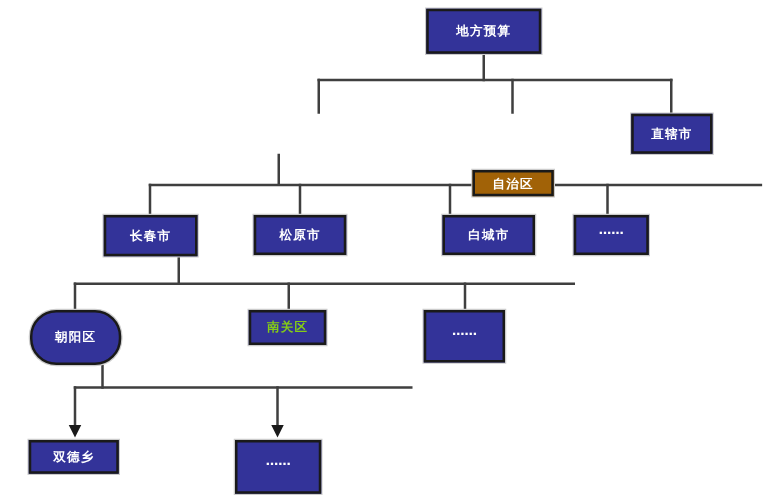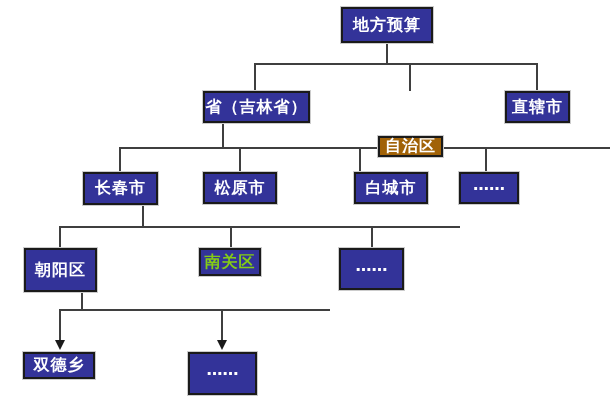--- a/index.html
+++ b/index.html
@@ -13,21 +13,21 @@
   .node{
     position:absolute;
     box-sizing:border-box;
     background:#333399;
     border:2px solid #1a1a1a;
     box-shadow:0 0 0 1px #cccccc;
     color:#ffffff;
     display:flex;
     align-items:center;
     justify-content:center;
-    font-size:16px;
+    font-size:10px;
     font-weight:bold;
     letter-spacing:1px;
     white-space:nowrap;
   }
   .node .lbl{display:block;}
   .node.ellipsis .lbl{transform:translateY(-4px);letter-spacing:0;}
   .line{
     position:absolute;
     background:#3f3f3f;
   }
@@ -61,42 +61,39 @@
     <div class="line" style="left: 371px; top: 226px; width: 2px; height: 22px; background: rgb(63, 63, 63);"></div>
     <div class="line" style="left: 81px; top: 292px; width: 2px; height: 19px; background: rgb(63, 63, 63);"></div>
     <div class="line" style="left: 59px; top: 309px; width: 271px; height: 2px; background: rgb(63, 63, 63);"></div>
     <div class="line" style="left: 59px; top: 309px; width: 2px; height: 31px; background: rgb(63, 63, 63);"></div>
     <div class="line" style="left: 221px; top: 309px; width: 2px; height: 31px; background: rgb(63, 63, 63);"></div>
     <div class="arrowhead" style="left: 55px; top: 340px;"></div>
     <div class="arrowhead" style="left: 217px; top: 340px;"></div>
     <div class="node" style="left: 341px; top: 7px; width: 92px; height: 36px; background: rgb(51, 51, 153); border-color: rgb(26, 26, 26); color: rgb(255, 255, 255);">
       <span class="lbl">地方预算</span>
     </div>
-    <div class="node" style="left: 203px; top: 91px; width: 107px; height: 32px; background: rgb(51, 51, 153); border-color: rgb(26, 26, 26); color: rgb(255, 255, 255);">
-      <span class="lbl">省（吉林省）</span>
-    </div>
     <div class="node" style="left: 378px; top: 91px; width: 65px; height: 21px; background: #a16207; border-color: rgb(26, 26, 26); color: rgb(255, 255, 255); margin-top: 45px;">
       <span class="lbl">自治区</span>
     </div>
     <div class="node" style="left: 505px; top: 91px; width: 65px; height: 32px; background: rgb(51, 51, 153); border-color: rgb(26, 26, 26); color: rgb(255, 255, 255);">
       <span class="lbl">直辖市</span>
     </div>
     <div class="node" style="left: 203px; top: 172px; width: 74px; height: 32px; background: rgb(51, 51, 153); border-color: rgb(26, 26, 26); color: rgb(255, 255, 255);">
       <span class="lbl">松原市</span>
     </div>
     <div class="node" style="left: 83px; top: 172px; width: 75px; height: 33px; background: rgb(51, 51, 153); border-color: rgb(26, 26, 26); color: rgb(255, 255, 255);">
       <span class="lbl">长春市</span>
     </div>
     <div class="node" style="left: 323px; top: 172px; width: 74px; height: 32px; background: rgb(51, 51, 153); border-color: rgb(26, 26, 26); color: rgb(255, 255, 255); margin-left: 31px;">
       <span class="lbl">白城市</span>
     </div>
     <div class="node ellipsis" style="left: 459px; top: 172px; width: 60px; height: 32px; background: rgb(51, 51, 153); border-color: rgb(26, 26, 26); color: rgb(255, 255, 255);">
       <span class="lbl">……</span>
     </div>
-    <div class="node" style="left: 24px; top: 248px; width: 73px; height: 44px; background: rgb(51, 51, 153); border-color: rgb(26, 26, 26); color: rgb(255, 255, 255);">
+    <div class="node" style="left: 24px; top: 248px; width: 73px; height: 44px; background: rgb(51, 51, 153); border-color: rgb(26, 26, 26); color: rgb(255, 255, 255); border-radius: 21px;">
       <span class="lbl">朝阳区</span>
     </div>
     <div class="node" style="left: 199px; top: 248px; width: 62px; height: 28px; background: rgb(51, 51, 153); border-color: rgb(26, 26, 26); color: #84cc16;">
       <span class="lbl">南关区</span>
     </div>
     <div class="node ellipsis" style="left: 339px; top: 248px; width: 65px; height: 42px; background: rgb(51, 51, 153); border-color: rgb(26, 26, 26); color: rgb(255, 255, 255);">
       <span class="lbl">……</span>
     </div>
     <div class="node" style="left: 23px; top: 352px; width: 72px; height: 27px; background: rgb(51, 51, 153); border-color: rgb(26, 26, 26); color: rgb(255, 255, 255);">
       <span class="lbl">双德乡</span>

